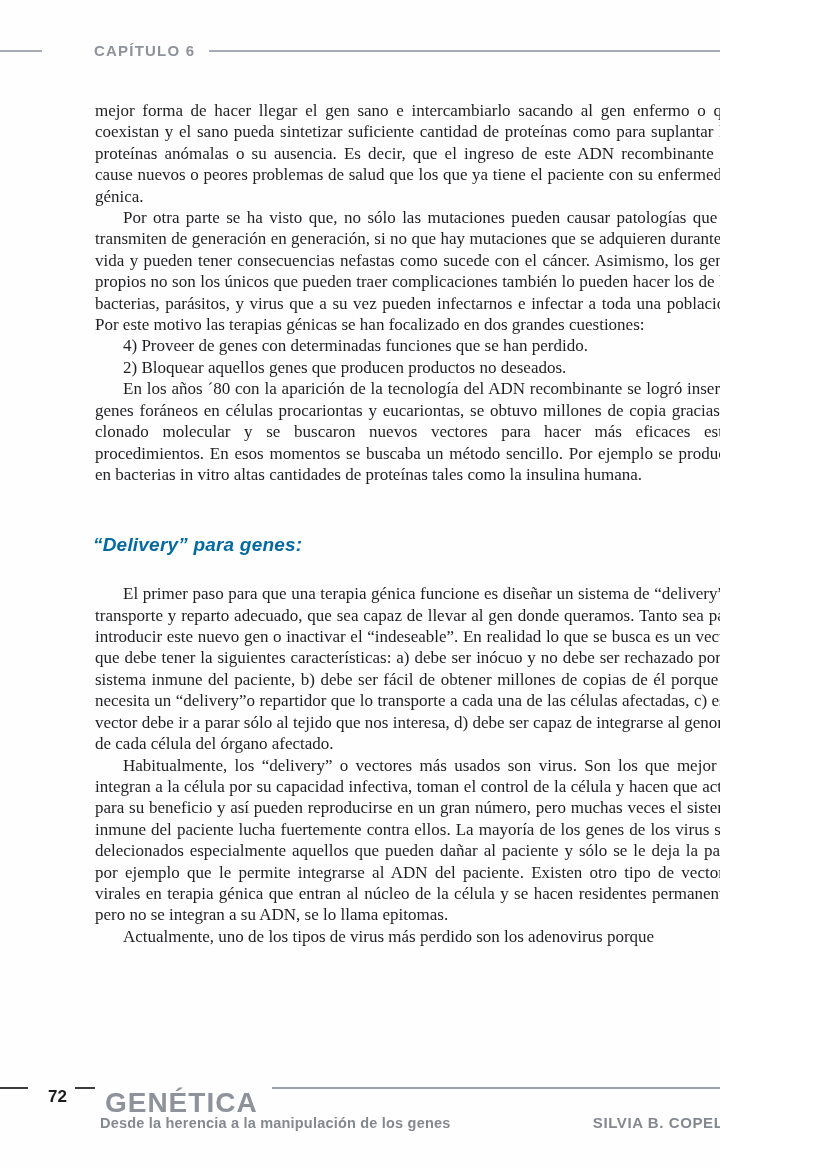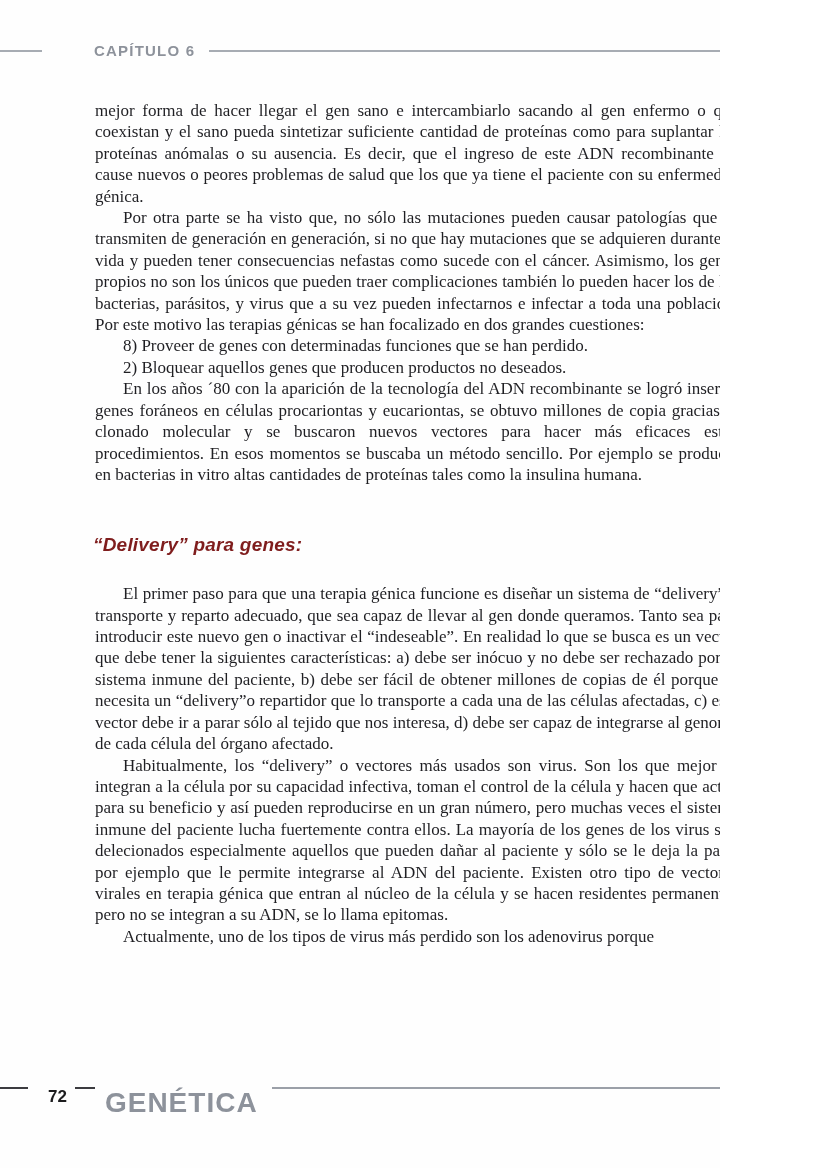--- a/index.html
+++ b/index.html
@@ -45,21 +45,21 @@
   }
   .body-text p { margin: 0; }
   .indent { text-indent: 28px; }
   .section-heading {
     margin: 48px 0 26px -2px;
     font-family: "Liberation Sans", sans-serif;
     font-style: italic;
     font-weight: 700;
     font-size: 19px;
     letter-spacing: 0.2px;
-    color: #7f1d1d;
+    color: #0369a1;
   }
 
   
   .footer-main {
     position: absolute;
     top: 1087px; left: 0; right: 0;
     display: flex;
     align-items: flex-start;
   }
   .footer-rule-left { width: 28px; height: 2px; background: #3c3c40; }
@@ -103,32 +103,36 @@
 
   <div class="header">
     <div class="rule header-rule-left"></div>
     <span class="chapter-label">CAPÍTULO 6</span>
     <div class="rule header-rule-right"></div>
   </div>
 
   <div class="body-text">
     <p>mejor forma de hacer llegar el gen sano e intercambiarlo sacando al gen enfermo o que coexistan y el sano pueda sintetizar suficiente cantidad de proteínas como para suplantar las proteínas anómalas o su ausencia. Es decir, que el ingreso de este ADN recombinante no cause nuevos o peores problemas de salud que los que ya tiene el paciente con su enfermedad génica.</p>
     <p class="indent">Por otra parte se ha visto que, no sólo las mutaciones pueden causar patologías que se transmiten de generación en generación, si no que hay mutaciones que se adquieren durante la vida y pueden tener consecuencias nefastas como sucede con el cáncer. Asimismo, los genes propios no son los únicos que pueden traer complicaciones también lo pueden hacer los de las bacterias, parásitos, y virus que a su vez pueden infectarnos e infectar a toda una población. Por este motivo las terapias génicas se han focalizado en dos grandes cuestiones:</p>
-    <p class="indent">8) Proveer de genes con determinadas funciones que se han perdido.</p>
+    <p class="indent">4) Proveer de genes con determinadas funciones que se han perdido.</p>
     <p class="indent">2) Bloquear aquellos genes que producen productos no deseados.</p>
     <p class="indent">En los años ´80 con la aparición de la tecnología del ADN recombinante se logró insertar genes foráneos en células procariontas y eucariontas, se obtuvo millones de copia gracias al clonado molecular y se buscaron nuevos vectores para hacer más eficaces estos procedimientos. En esos momentos se buscaba un método sencillo. Por ejemplo se producía en bacterias in vitro altas cantidades de proteínas tales como la insulina humana.</p>
 
     <h2 class="section-heading">“Delivery” para genes:</h2>
 
     <p class="indent">El primer paso para que una terapia génica funcione es diseñar un sistema de “delivery” o transporte y reparto adecuado, que sea capaz de llevar al gen donde queramos. Tanto sea para introducir este nuevo gen o inactivar el “indeseable”. En realidad lo que se busca es un vector que debe tener la siguientes características: a) debe ser inócuo y no debe ser rechazado por el sistema inmune del paciente, b) debe ser fácil de obtener millones de copias de él porque se necesita un “delivery”o repartidor que lo transporte a cada una de las células afectadas, c) este vector debe ir a parar sólo al tejido que nos interesa, d) debe ser capaz de integrarse al genoma de cada célula del órgano afectado.</p>
     <p class="indent">Habitualmente, los “delivery” o vectores más usados son virus. Son los que mejor se integran a la célula por su capacidad infectiva, toman el control de la célula y hacen que actúe para su beneficio y así pueden reproducirse en un gran número, pero muchas veces el sistema inmune del paciente lucha fuertemente contra ellos. La mayoría de los genes de los virus son delecionados especialmente aquellos que pueden dañar al paciente y sólo se le deja la parte por ejemplo que le permite integrarse al ADN del paciente. Existen otro tipo de vectores virales en terapia génica que entran al núcleo de la célula y se hacen residentes permanentes pero no se integran a su ADN, se lo llama epitomas.</p>
     <p class="indent">Actualmente, uno de los tipos de virus más perdido son los adenovirus porque</p>
   </div>
 
   <div class="footer-main">
     <div class="footer-rule-left"></div>
     <span class="page-number">72</span>
     <div class="footer-dash"></div>
     <span class="book-title">GENÉTICA</span>
     <div class="footer-rule-right"></div>
   </div>
+  <div class="footer-sub">
+    <span class="book-subtitle">Desde la herencia a la manipulación de los genes</span>
+    <span class="author-name">SILVIA B. COPELLI</span>
+  </div>
 
 </div>
 
 </body></html>

